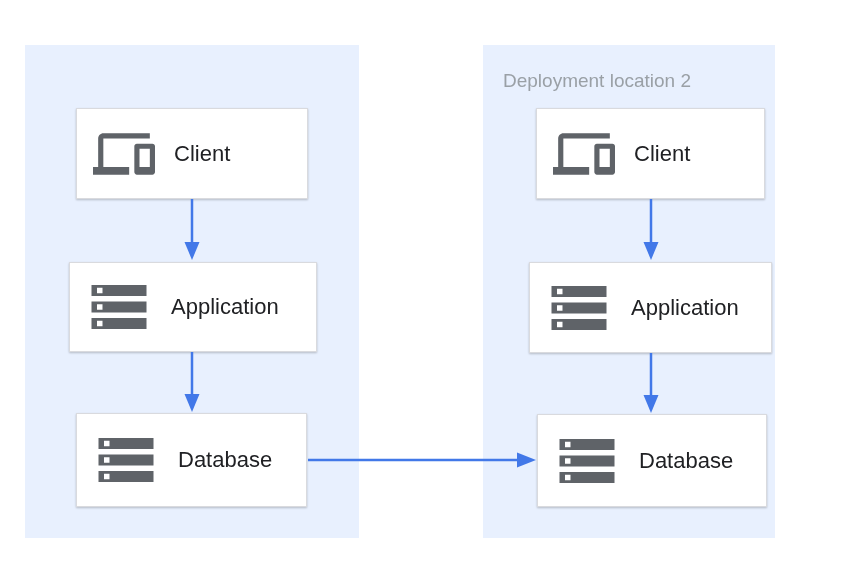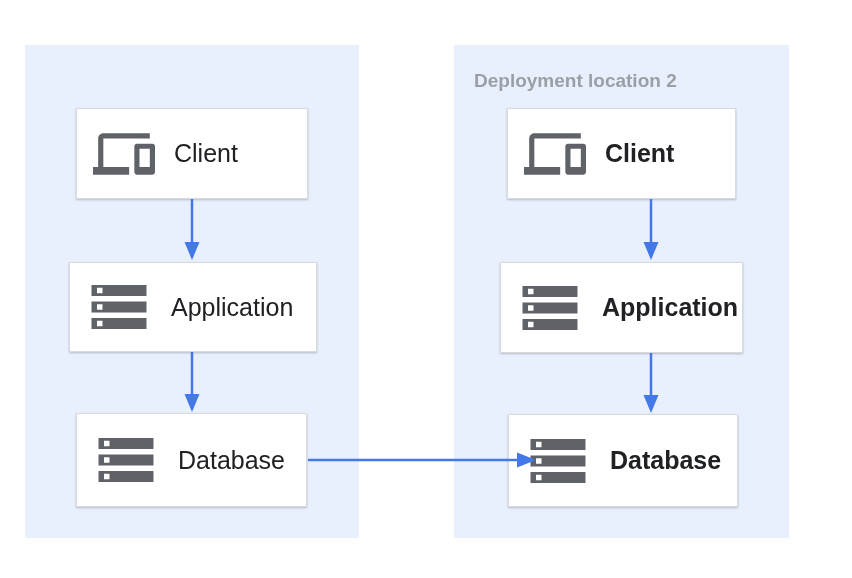--- a/index.html
+++ b/index.html
@@ -14,21 +14,21 @@
     overflow: hidden;
   }
 
   .panel {
     position: absolute;
     top: 45px;
     height: 493px;
     background: #e8f0fe;
   }
   .panel--left  { left: 25px;  width: 334px; }
-  .panel--right { left: 454px; width: 335px; font-weight: bold; }
+  .panel--right { left: 483px; width: 292px; }
 
   .panel-title {
     position: absolute;
     top: 24px;
     left: 20px;
     font-size: 19px;
     line-height: 24px;
     color: #9aa0a6;
     white-space: nowrap;
   }
@@ -56,21 +56,21 @@
     flex: 0 0 auto;
     margin-left: 16px;
     display: block;
   }
   .node-icon svg { display: block; }
   .node-icon--devices svg { width: 62px; height: 62px; }
   .node-icon--server  svg { width: 66px; height: 66px; }
 
   .node-label {
     margin-left: 19px;
-    font-size: 25px;
+    font-size: 22px;
     color: #202124;
     white-space: nowrap;
   }
 
   .arrow-layer {
     position: absolute;
     left: 0; top: 0;
     width: 852px;
     height: 578px;
     pointer-events: none;

